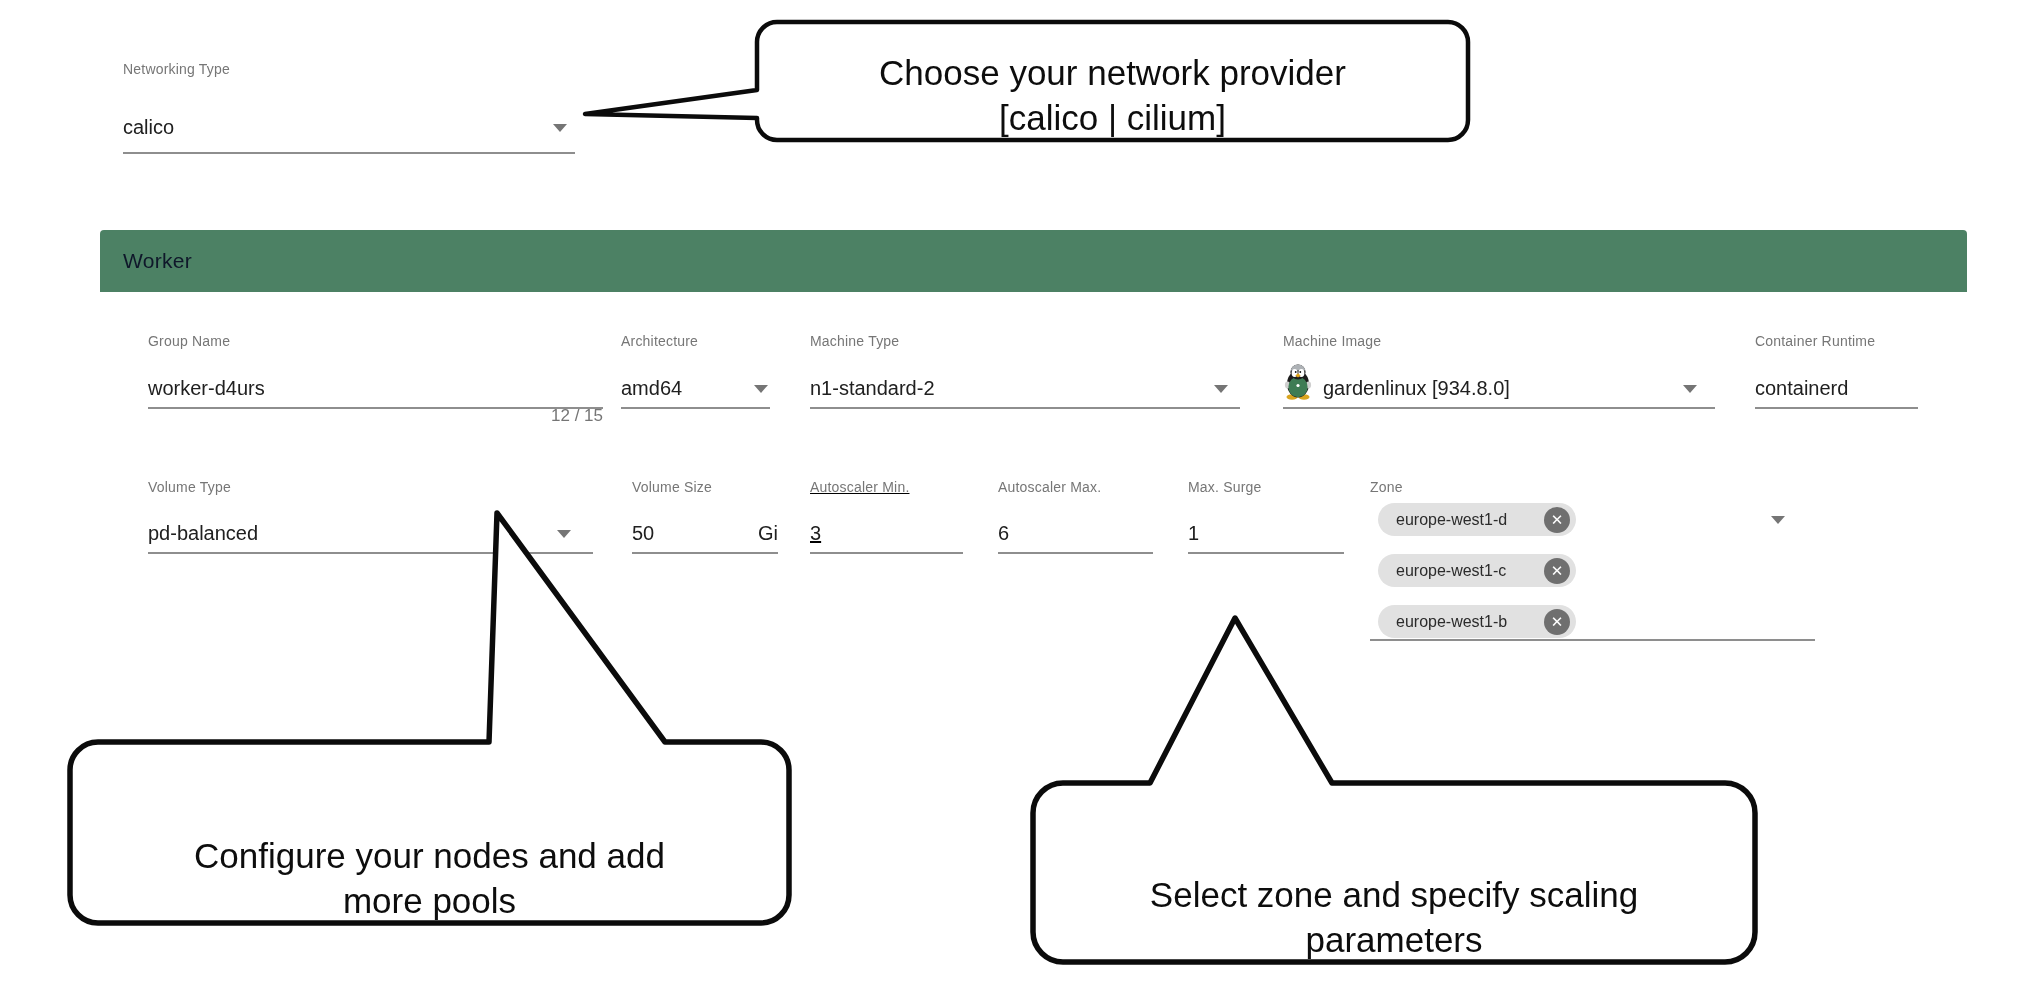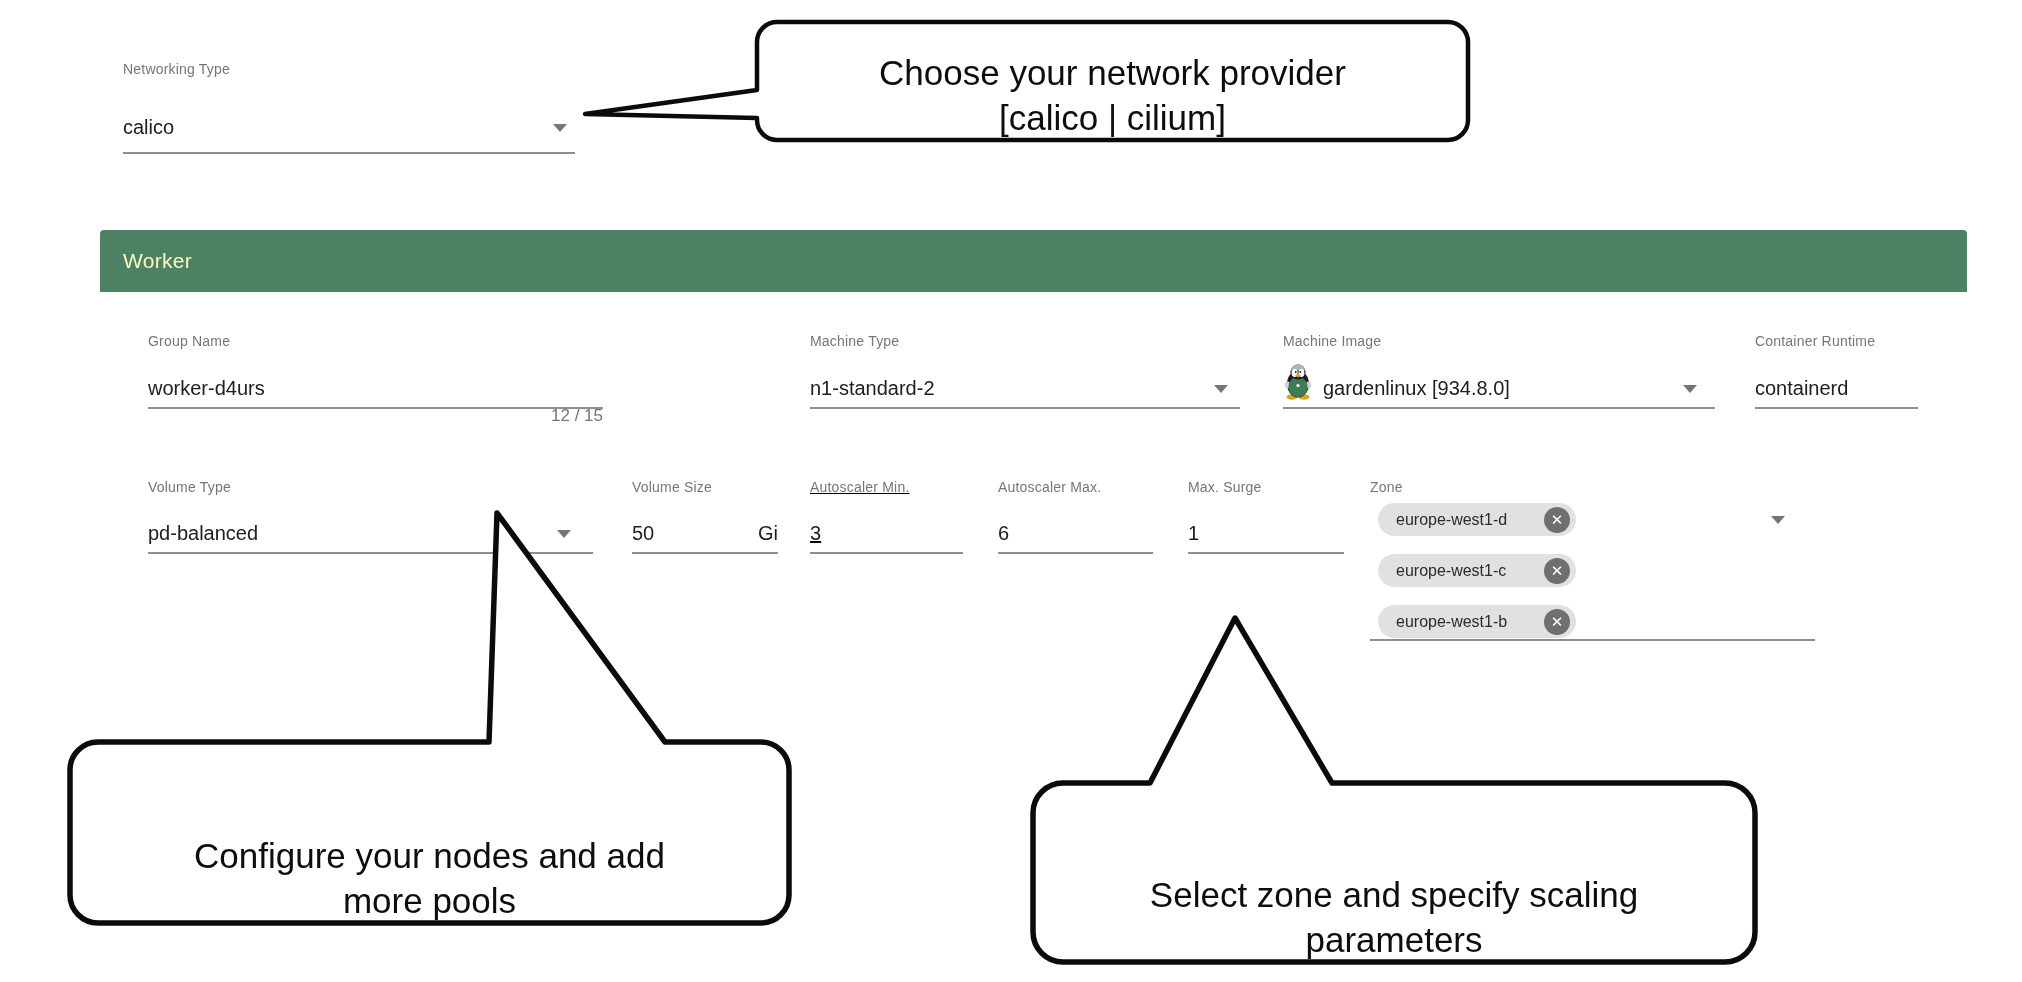--- a/index.html
+++ b/index.html
@@ -40,21 +40,21 @@
     position:absolute;left:148px;top:406px;width:455px;
     text-align:right;font-size:17px;color:#757575;
   }
   .unit{margin-left:auto;}
   .mi-icon{margin-right:10px;}
   
   .worker-bar{
     position:absolute;left:100px;top:230px;width:1867px;height:62px;
     background:#4c8164;border-radius:4px 4px 0 0;
     display:flex;align-items:center;
-    color:#fef9c3;font-size:21px;letter-spacing:.3px;
+    color:#0f172a;font-size:21px;letter-spacing:.3px;
     padding-left:23px;box-sizing:border-box;
   }
   
   .zone-box{
     position:relative;
     height:145px;border-bottom:2px solid #8e8e8e;
     display:flex;flex-direction:column;gap:18px;
     padding:7px 0 0 8px;box-sizing:border-box;
   }
   .chip{
@@ -97,20 +97,27 @@
   </div>
 
   <div class="field r1" style="left:148px;top:332px;width:455px;">
     <div class="f-label">Group Name</div>
     <div class="f-control">
       <span>worker-d4urs</span>
     </div>
   </div>
   <div class="f-counter">12 / 15</div>
 
+  <div class="field r1" style="left:621px;top:332px;width:149px;">
+    <div class="f-label">Architecture</div>
+    <div class="f-control">
+      <span>amd64</span>
+      <span class="caret" style="right:2px;"></span>
+    </div>
+  </div>
 
   <div class="field r1" style="left:810px;top:332px;width:430px;">
     <div class="f-label">Machine Type</div>
     <div class="f-control">
       <span>n1-standard-2</span>
       <span class="caret" style="right:12px;"></span>
     </div>
   </div>
 
   <div class="field r1" style="left:1283px;top:332px;width:432px;">

